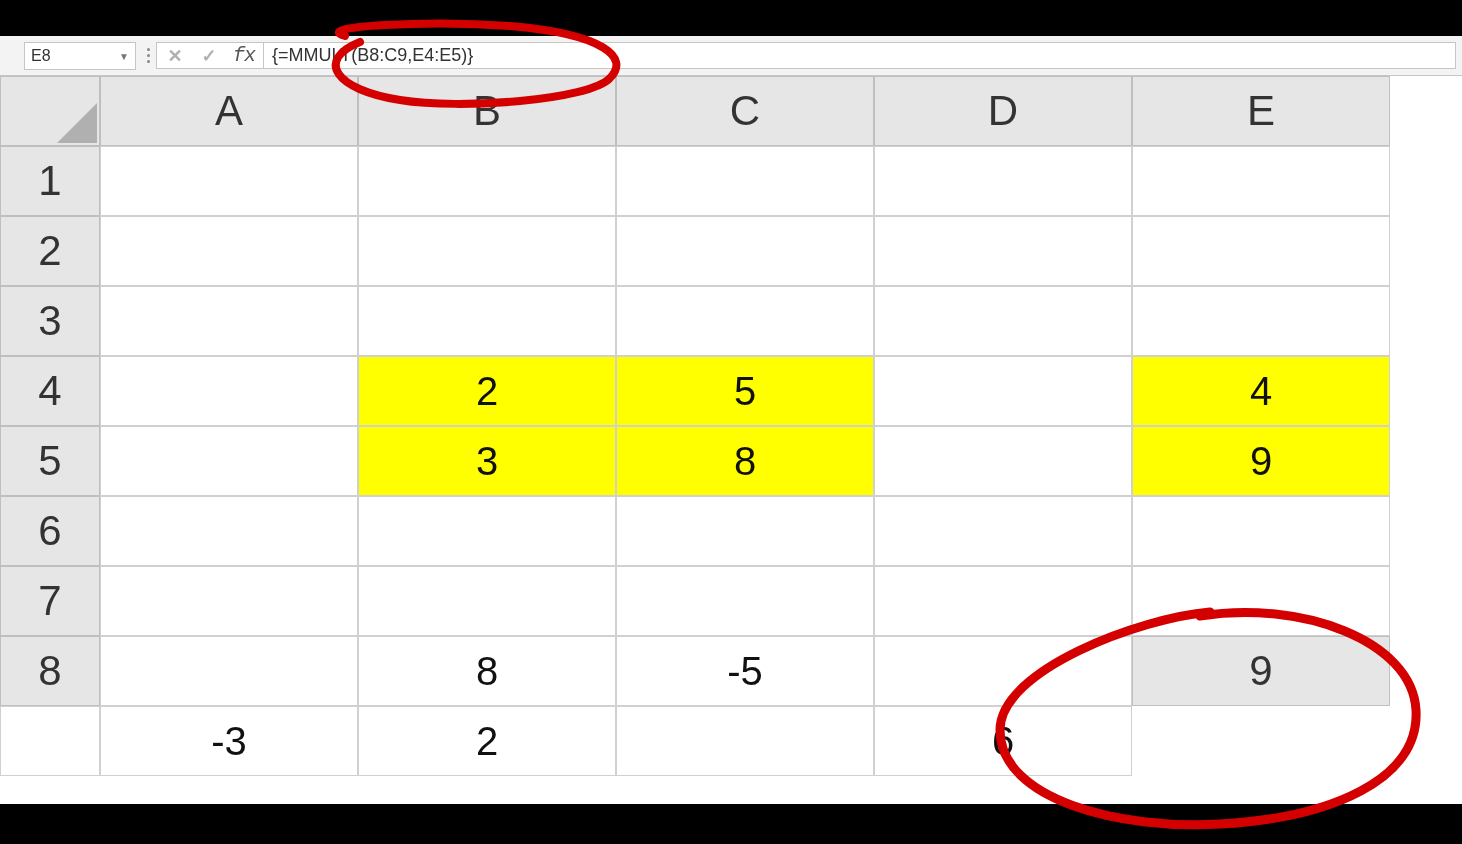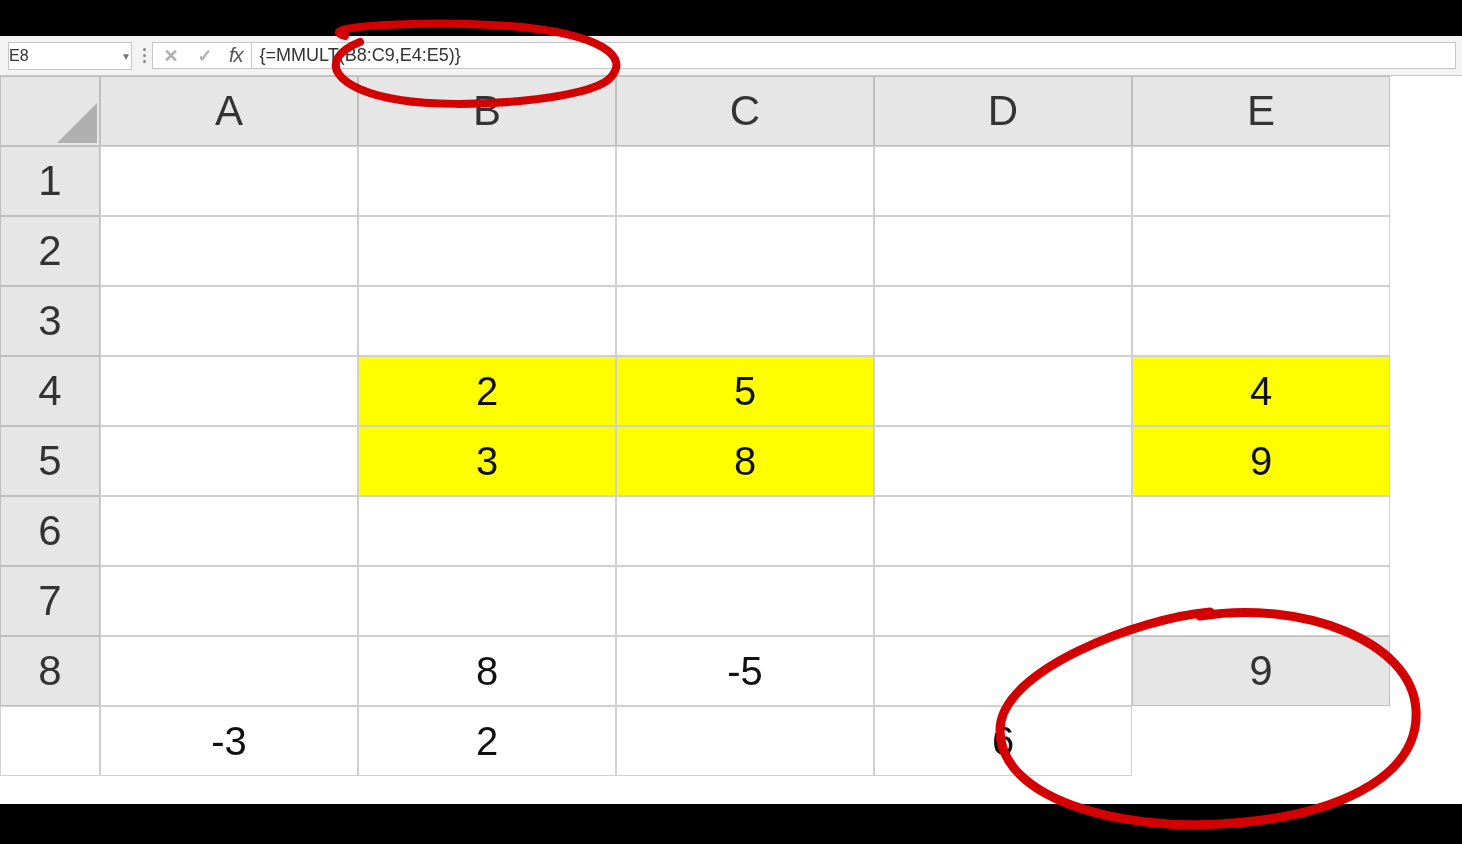--- a/index.html
+++ b/index.html
@@ -22,29 +22,29 @@
     background: #000;
   }
   .formula-bar-row {
     display: flex;
     align-items: stretch;
     border-bottom: 1px solid #c6c6c6;
     background: #f3f3f3;
     height: 40px;
   }
   .name-box {
-    width: 124px;
+    width: 112px;
     height: 28px;
-    margin: 6px 4px 6px 8px;
+    margin: 6px 4px 6px 24px;
     background: #fff;
     border: 1px solid #c6c6c6;
     display: flex;
     align-items: center;
     justify-content: space-between;
-    padding: 0 0;
+    padding: 0 6px;
     font-size: 16px;
     color: #333;
   }
   .name-box .dropdown {
     font-size: 10px;
     color: #777;
   }
   .vert-dots {
     display: flex;
     flex-direction: column;
@@ -68,21 +68,21 @@
     gap: 14px;
   }
   .icon-btn {
     width: 20px; height: 20px;
     display: flex; align-items: center; justify-content: center;
     color: #b0b0b0;
     font-size: 18px;
     font-weight: bold;
   }
   .fx-label {
-    font-family: Liberation Sans, sans-serif;
+    font-family: Liberation Mono, monospace;
     font-style: italic;
     font-size: 20px;
     color: #555;
     letter-spacing: -1px;
   }
   .formula-input {
     flex: 1;
     background: #fff;
     border: 1px solid #c6c6c6;
     margin: 6px 6px 6px 0;

